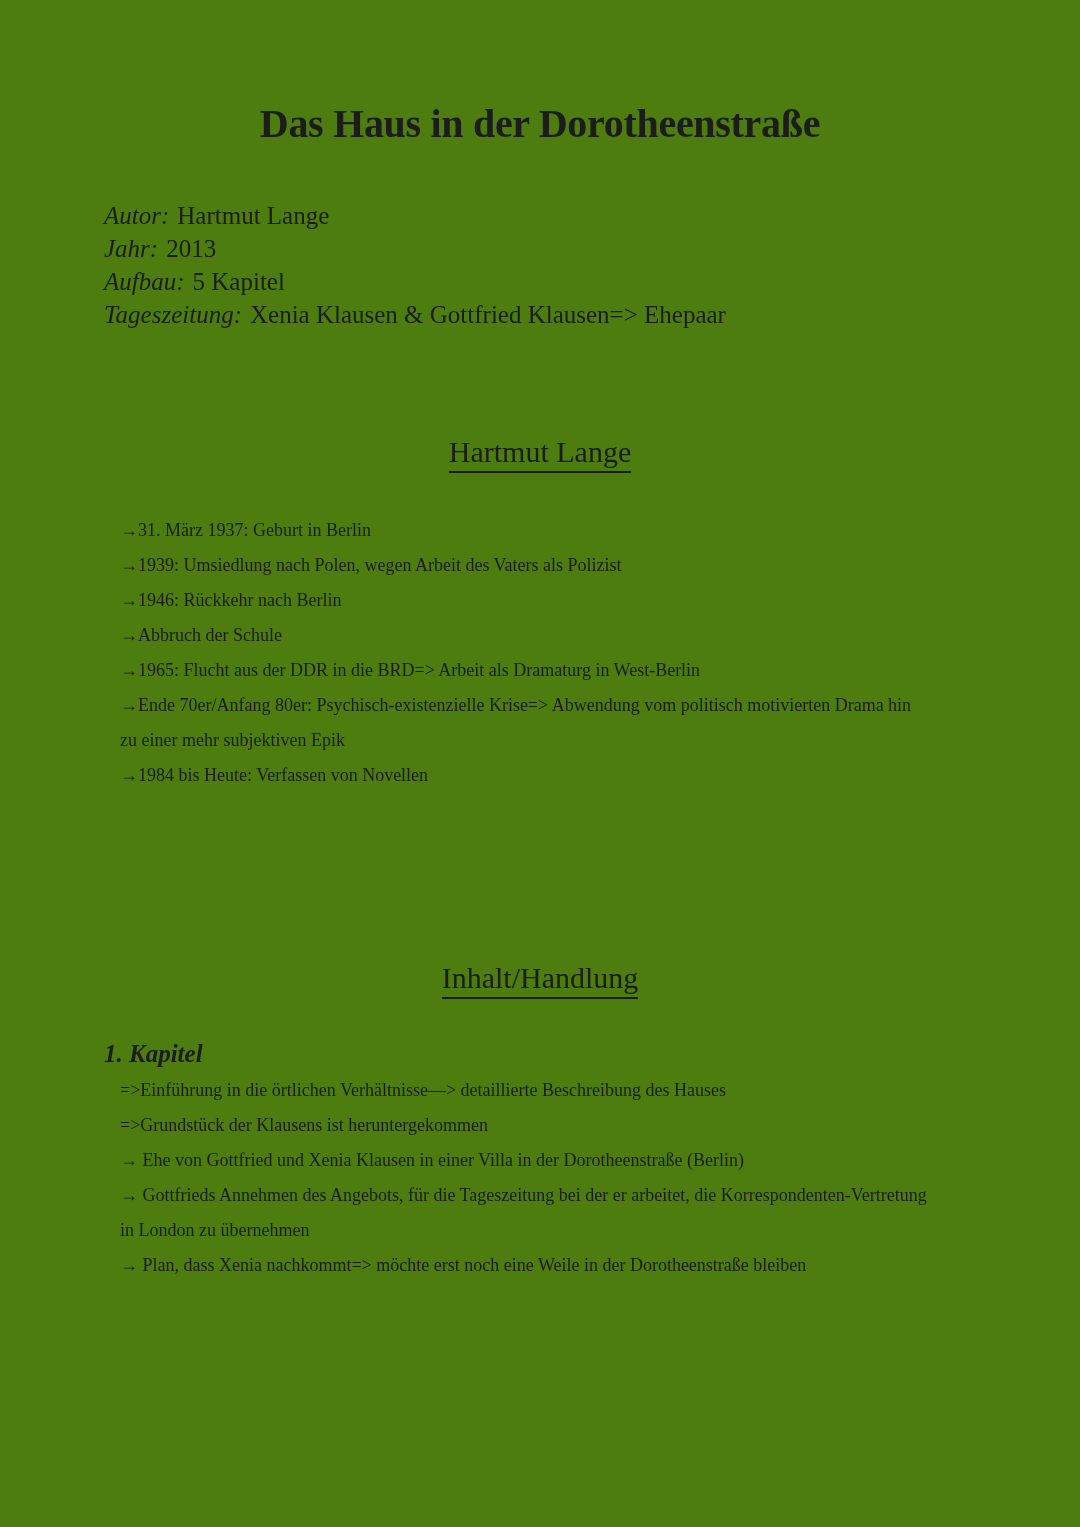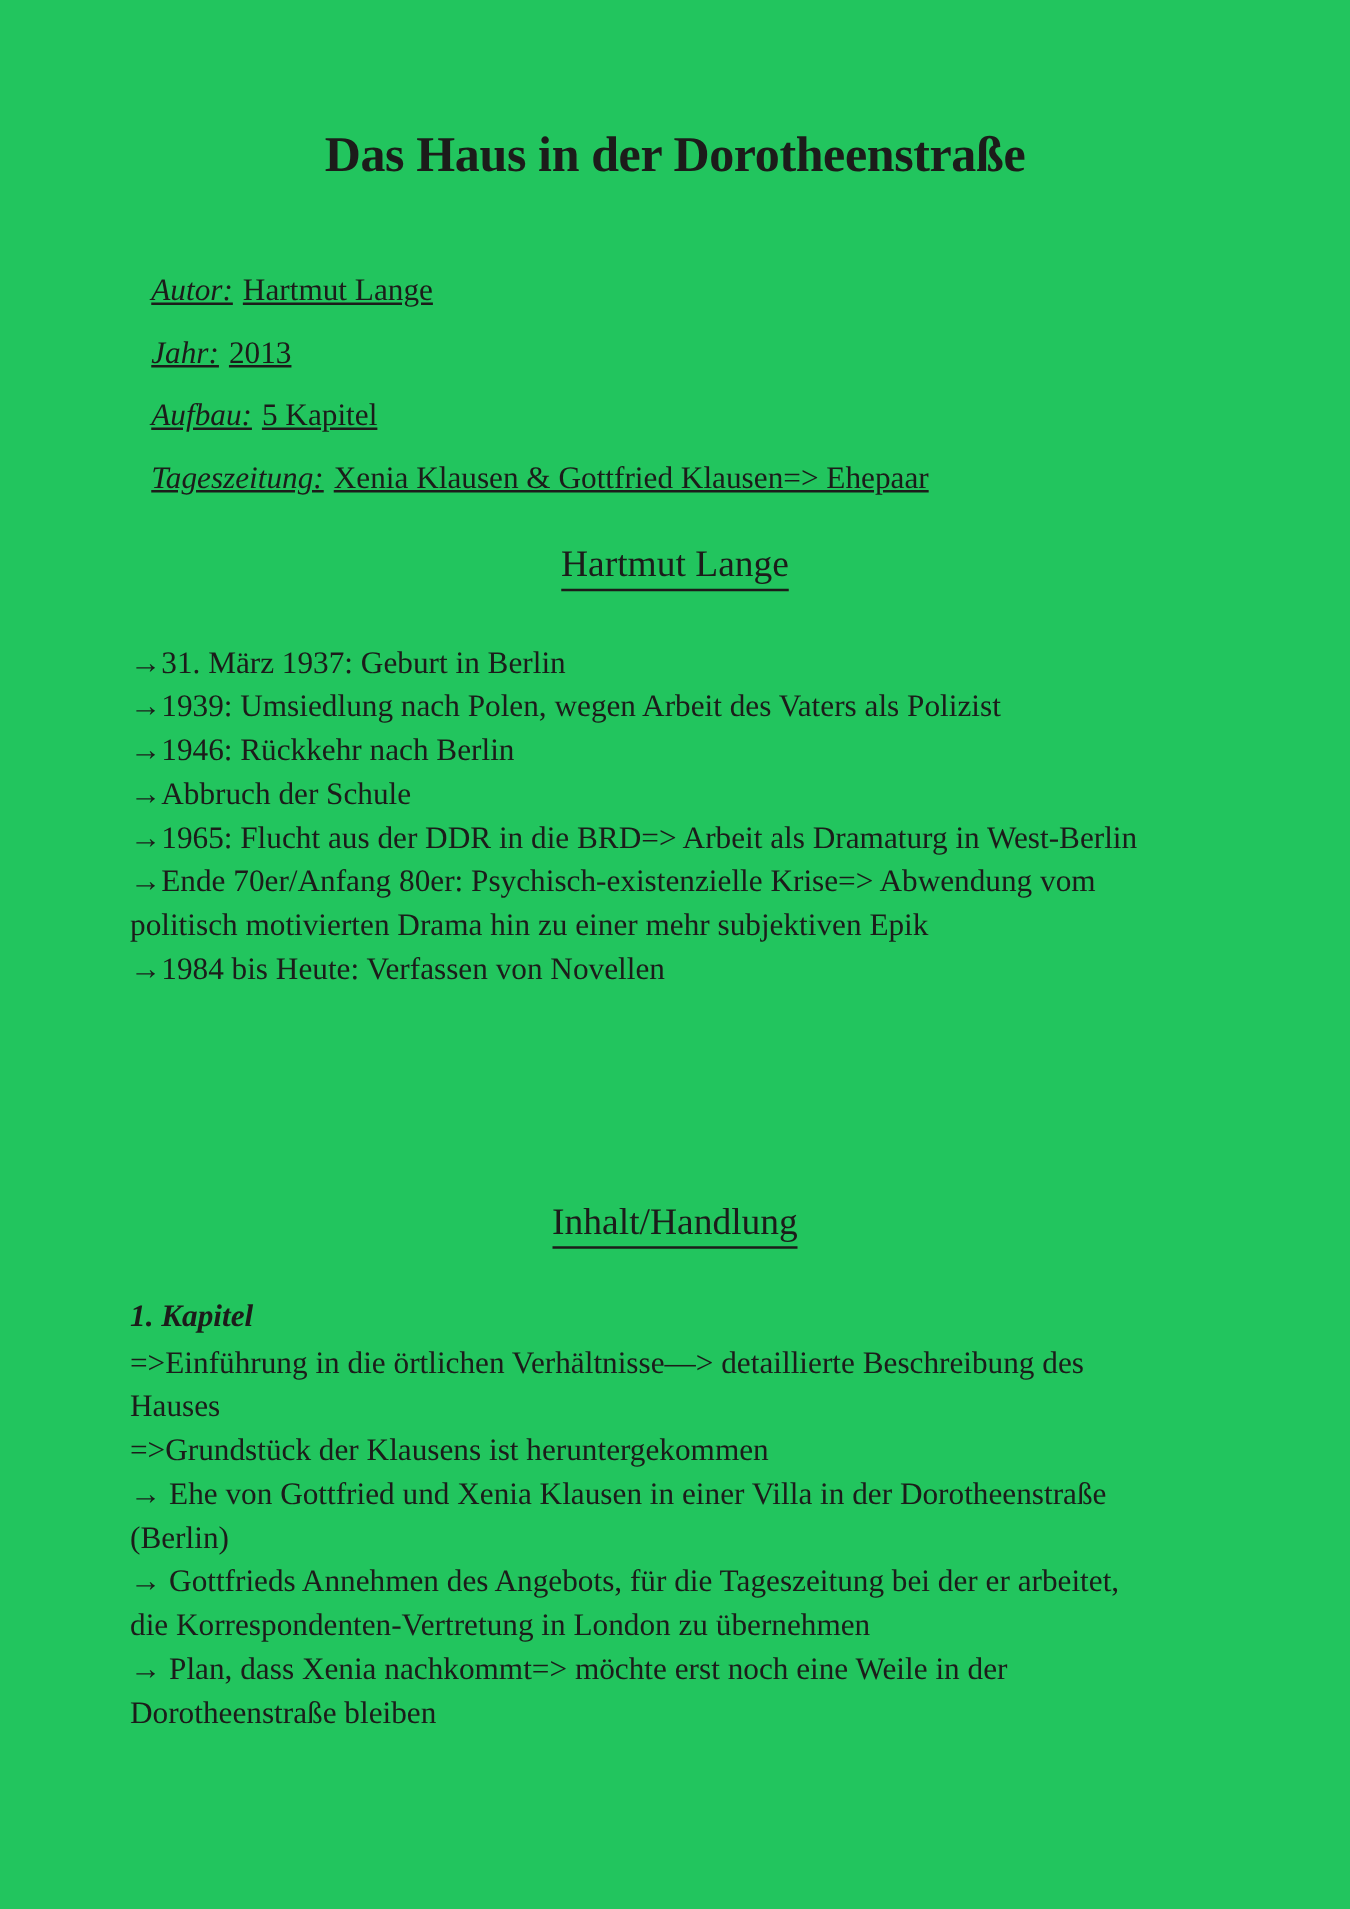--- a/index.html
+++ b/index.html
@@ -4,21 +4,21 @@
 <style>
   html, body {
     margin: 0;
     padding: 0;
     background: #ffffff;
   }
   .page {
     position: relative;
     width: 1080px;
     height: 1527px;
-    background: #22c55e;
+    background: #4d7c0f;
     color: #1c1c1a;
     font-family: "Liberation Serif", serif;
     overflow: hidden;
   }
   .doc-title {
     position: absolute;
     top: 100px;
     left: 0;
     width: 100%;
     margin: 0;
@@ -29,21 +29,21 @@
     letter-spacing: -0.3px;
   }
   .meta-block {
     position: absolute;
     top: 199px;
     left: 104px;
     width: 810px;
     font-size: 25px;
     line-height: 33px;
   }
-  .meta-line { margin: 17px; text-decoration: underline; }
+  .meta-line { margin: 0; }
   .meta-label {
     font-style: italic;
     margin-right: 8px;
   }
   .section-heading {
     position: absolute;
     left: 0;
     width: 100%;
     margin: 0;
     text-align: center;
@@ -53,23 +53,23 @@
   }
   .section-heading .underlined {
     display: inline-block;
     border-bottom: 2px solid #1c1c1a;
     padding-bottom: 1px;
   }
   .heading-author { top: 434px; }
   .heading-content { top: 960px; }
   .bullet-list {
     position: absolute;
-    left: 104px;
+    left: 120px;
     width: 812px;
-    font-size: 25px;
+    font-size: 18px;
     line-height: 35px;
   }
   .list-author { top: 513px; }
   .list-chapter { top: 1073px; }
   .bullet-list p { margin: 0; }
   .chapter-heading {
     position: absolute;
     top: 1036px;
     left: 104px;
     margin: 0;

